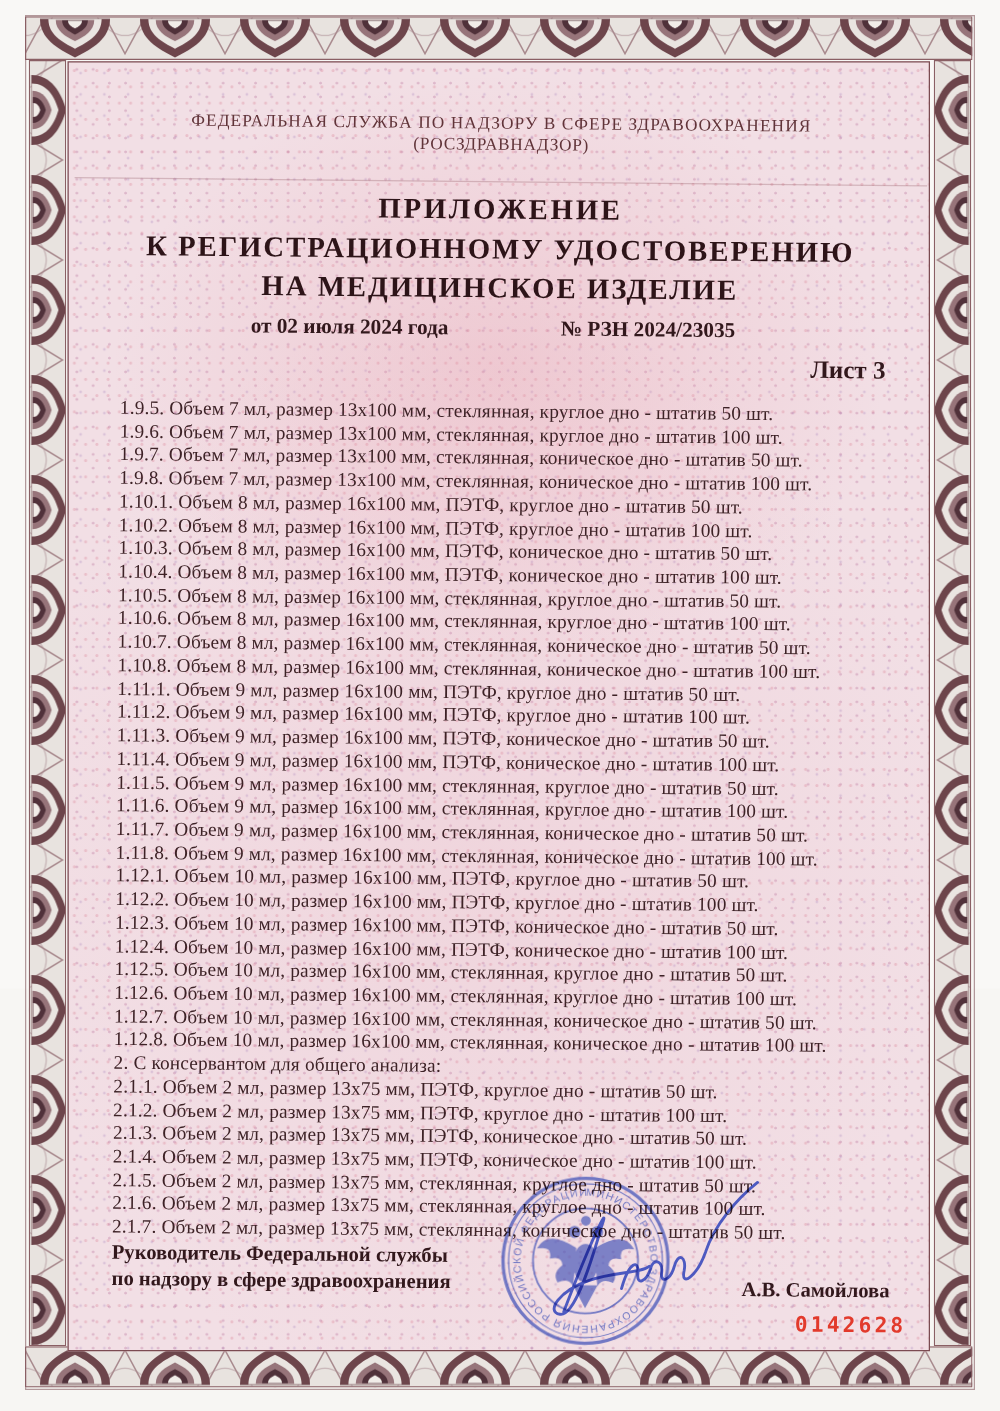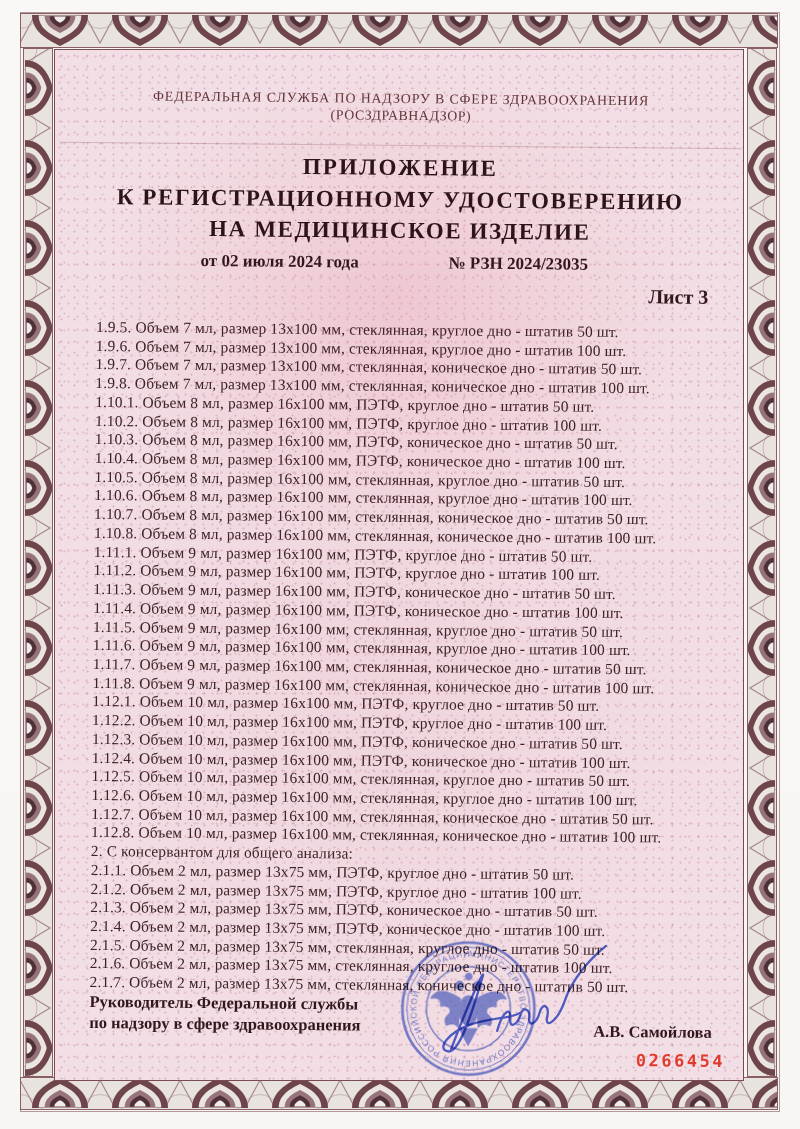--- a/index.html
+++ b/index.html
@@ -190,21 +190,21 @@
         <div class="list-line">2.1.3. Объем 2 мл, размер 13х75 мм, ПЭТФ, коническое дно - штатив 50 шт.</div>
         <div class="list-line">2.1.4. Объем 2 мл, размер 13х75 мм, ПЭТФ, коническое дно - штатив 100 шт.</div>
         <div class="list-line">2.1.5. Объем 2 мл, размер 13х75 мм, стеклянная, круглое дно - штатив 50 шт.</div>
         <div class="list-line">2.1.6. Объем 2 мл, размер 13х75 мм, стеклянная, круглое дно - штатив 100 шт.</div>
         <div class="list-line">2.1.7. Объем 2 мл, размер 13х75 мм, стеклянная, коническое дно - штатив 50 шт.</div>
       </div>
 
     <div class="t sig" style="left:96px;top:992px">Руководитель Федеральной службы</div>
     <div class="t sig" style="left:96px;top:1013px">по надзору в сфере здравоохранения</div>
     <div class="t sig" style="left:600px;top:1017px">А.В. Самойлова</div>
-    <div class="t serial" style="left:643px;top:1045px">0266454</div>
+    <div class="t serial" style="left:643px;top:1045px">0142628</div>
 
     <svg class="stamp" width="160" height="160" viewBox="0 0 160 160">
       <defs>
         <filter id="blr" x="-10%" y="-10%" width="120%" height="120%">
             <feGaussianBlur stdDeviation="0.55"></feGaussianBlur>
           </filter>
         <path id="ringPath" d="M80,28 a52,52 0 1,1 -0.01,0 Z" fill="none"></path>
       </defs>
       <g stroke="#4353b8" fill="none" filter="url(#blr)" opacity="0.9">
         <circle cx="80" cy="80" r="66" stroke-width="2.6"></circle>

